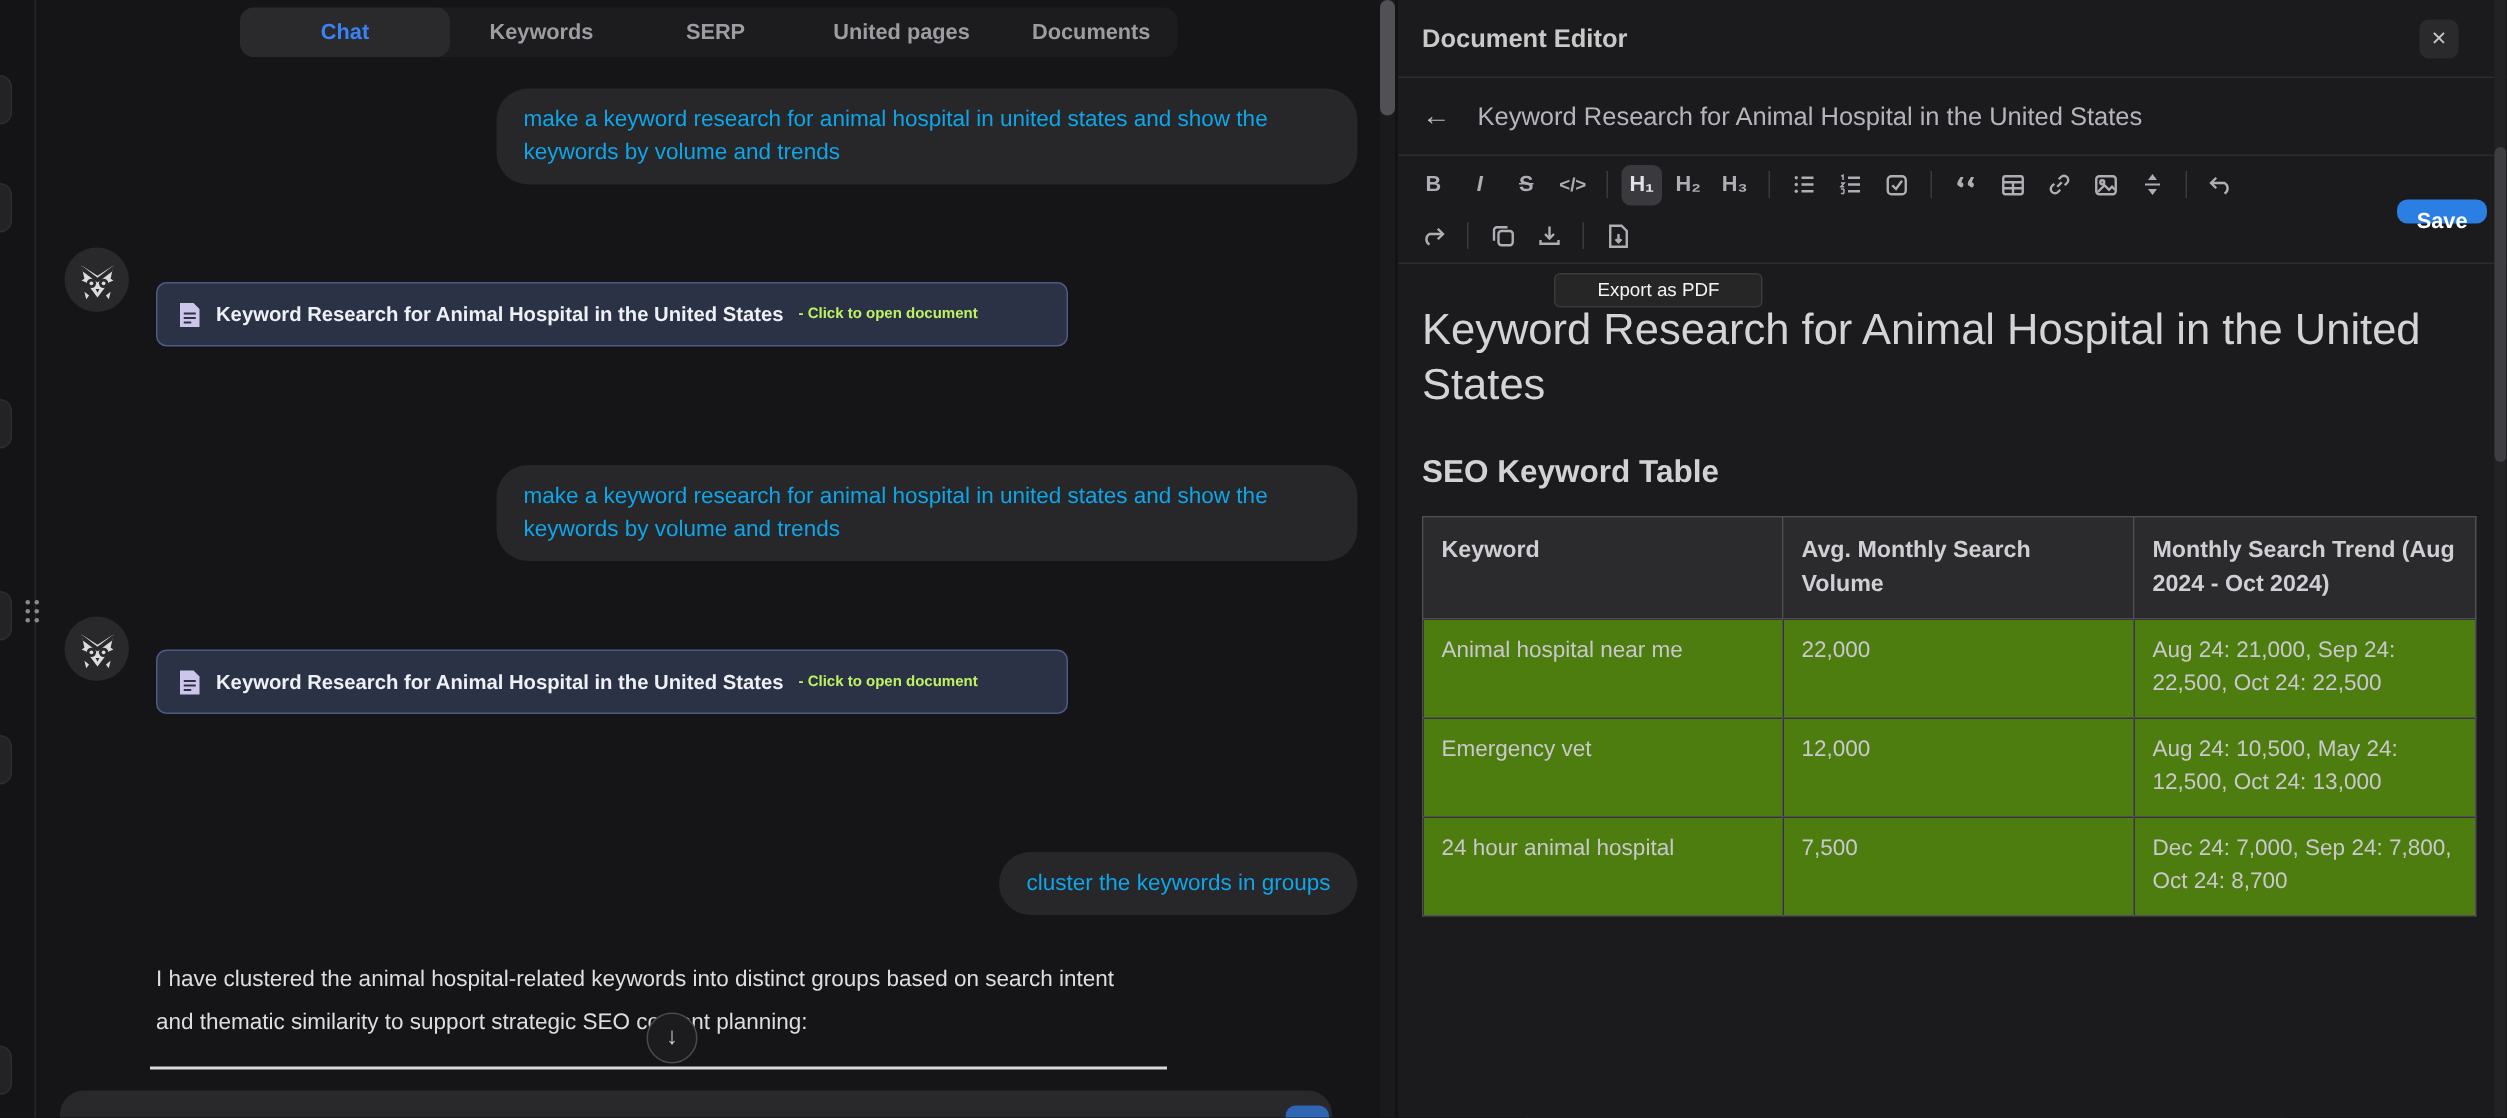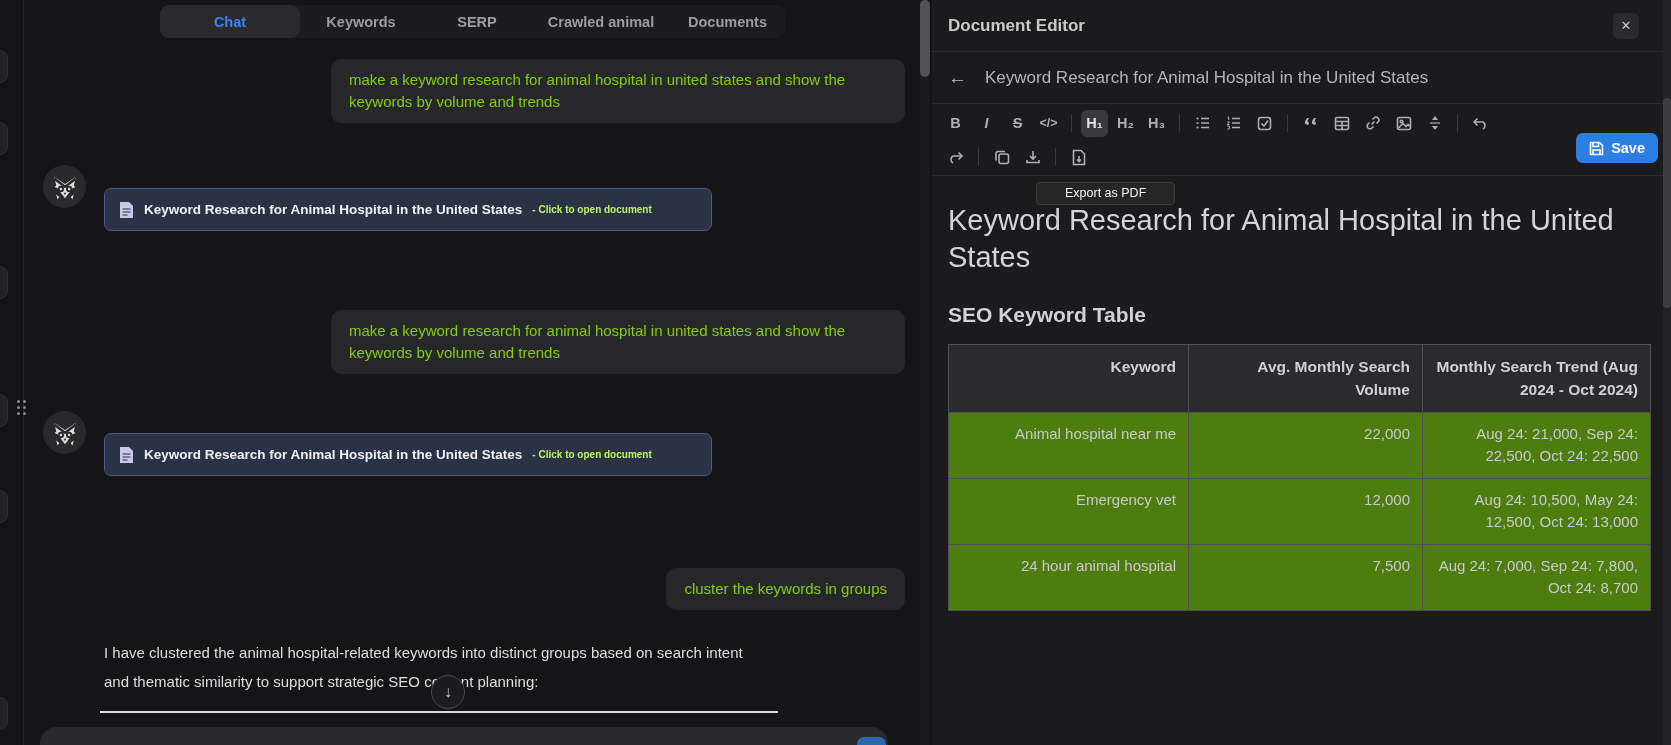--- a/index.html
+++ b/index.html
@@ -16,22 +16,22 @@
   .drag-dots i { background:#8a8a8e; border-radius:50%; width:3px; height:3px; }
 
   
   .chat-panel { position:absolute; left:24px; top:0; width:896px; height:745px; background:#151517; }
   .tab-strip { position:absolute; left:136px; top:5px; width:625px; height:33px;
     background:#1c1c1e; border-radius:9px; display:flex; align-items:stretch; }
   .tab { display:flex; align-items:center; justify-content:center; color:#9c9ca3;
     font-size:14.5px; font-weight:600; border-radius:9px; cursor:pointer;text-align:center; }
   .tab.active { background:#2a2a2d; color:#3b82f6; }
 
-  .bubble { position:absolute; right:15px; background:#272729; border-radius:10px;
-    padding:10px 18px; color:#84cc16; font-size:15px; line-height:1.48; }
+  .bubble { position:absolute; right:15px; background:#272729; border-radius:21px;
+    padding:10px 18px; color:#0ea5e9; font-size:15px; line-height:1.48; }
   .bubble-1 { top:59px; width:574px; }
   .bubble-2 { top:310px; width:574px; }
   .bubble-3 { top:568px; width:auto; }
 
   .avatar { position:absolute; left:19px; width:43px; height:43px; border-radius:50%;
     background:#29292c; display:flex; align-items:center; justify-content:center; }
   .avatar-1 { top:165px; } .avatar-2 { top:411px; }
 
   .doc-card { position:absolute; left:80px; width:608px; height:43px; background:#2b3245;
     border:1px solid #4e5b82; border-radius:7px; display:flex; align-items:center;
@@ -72,33 +72,33 @@
 
   .toolbar { position:absolute; left:0; top:104px; width:100%; height:72px; border-bottom:1px solid #2c2c30; }
   .tb-row { position:absolute; left:10px; display:flex; align-items:center; gap:4px; height:32px; }
   .tb-row1 { top:3px; } .tb-row2 { top:37px; }
   .tb-btn { min-width:27px; height:27px; border-radius:6px; display:flex; align-items:center;
     justify-content:center; color:#aeaeb4; font-size:14.5px; font-weight:bold; cursor:pointer; padding:0 4px; }
   .tb-btn.active { background:#3a3a3e; color:#e3e3e6; }
   .tb-btn.strike { text-decoration:line-through; }
   .tb-sep { width:1px; height:18px; background:#3a3a3e; margin:0 5px; }
   .tb-btn svg { stroke:#aeaeb4; fill:none; stroke-width:1.6; }
-  .save-btn { position:absolute; right:13px; top:29px; height:30px; background:#2b7fe3;
+  .save-btn { position:absolute; right:13px; top:29px; height:16px; background:#2b7fe3;
     border-radius:7px; color:#ffffff; font-size:14.5px; font-weight:bold; display:flex;
-    align-items:center; gap:7px; padding:0 13px; cursor:pointer; }
+    align-items:center; gap:7px; padding:0 13px; cursor:pointer;flex-direction:column; }
   .save-btn svg { stroke:#ffffff; fill:none; stroke-width:1.6; }
 
   .tooltip { position:absolute; left:104px; top:182px; background:#262626; border:1px solid #3a3a3a;
     color:#f5f5f5; font-size:12.5px; padding:3px 28px 4px; border-radius:4px; z-index:5; }
 
   .doc-content { position:absolute; left:16px; top:176px; width:702px; }
   .doc-h1 { margin-top:26px; color:#d4d4d6; font-size:29px; font-weight:500; line-height:1.28; }
   .doc-h2 { margin-top:27px; color:#d2d2d4; font-size:21px; font-weight:bold; }
   table.seo { margin-top:17px; width:702px; border-collapse:collapse; table-layout:fixed; }
-  table.seo th, table.seo td { border:1px solid #505054; text-align:right; vertical-align:top;
+  table.seo th, table.seo td { border:1px solid #505054; text-align:left; vertical-align:top;
     padding:10px 12px; line-height:1.5; overflow:hidden; }
   table.seo th { background:#2b2b2e; color:#cfcfd4; font-size:15.5px; font-weight:bold; height:61px; }
   table.seo td { background:#4d7c0f; color:#c9c9cc; font-size:15px; height:61px;margin-top:40px; }
 
   .ed-scroll-track { position:absolute; right:0; top:0; width:8px; height:745px; background:#222225; }
   .ed-scroll-thumb { position:absolute; right:0; top:98px; width:8px; height:210px;
     background:#3e3e42; border-radius:4px; }
 </style>
 </head>
 <body>
@@ -119,21 +119,21 @@
     <i></i>
     <i></i>
 </div>
 
 <div class="chat-panel">
 
   <div class="tab-strip">
     <div class="tab active" style="width:140px">Chat</div>
     <div class="tab" style="width:122px">Keywords</div>
     <div class="tab" style="width:110px">SERP</div>
-    <div class="tab" style="width:138px">Crawled animal</div>
+    <div class="tab" style="width:138px">United pages</div>
     <div class="tab" style="width:115px">Documents</div>
   </div>
 
   <div class="bubble bubble-1">make a keyword research for animal hospital in united states and show the keywords by volume and trends</div>
 
   <div class="avatar avatar-1">
     <svg width="30" height="30" viewBox="0 0 48 48">
       <path d="M7 8 L24 19 L41 8 L38 22 L41 24 L36 26 L24 42 L12 26 L7 24 L10 22 Z" fill="#dcdcdc"></path>
       <path d="M7 8 L24 21 L41 8 L40 14 L24 26 L8 14 Z" fill="#29292c"></path>
       <circle cx="17.5" cy="27" r="5" fill="#29292c"></circle>
@@ -341,21 +341,21 @@
             <td>Aug 24: 21,000, Sep 24: 22,500, Oct 24: 22,500</td>
           </tr>
           <tr>
             <td>Emergency vet</td>
             <td>12,000</td>
             <td>Aug 24: 10,500, May 24: 12,500, Oct 24: 13,000</td>
           </tr>
           <tr>
             <td>24 hour animal hospital</td>
             <td>7,500</td>
-            <td>Aug 24: 7,000, Sep 24: 7,800, Oct 24: 8,700</td>
+            <td>Dec 24: 7,000, Sep 24: 7,800, Oct 24: 8,700</td>
           </tr>
         </tbody>
     </table>
   </div>
 
   <div class="ed-scroll-track"></div>
   <div class="ed-scroll-thumb"></div>
 </div>
 
 </body></html>

